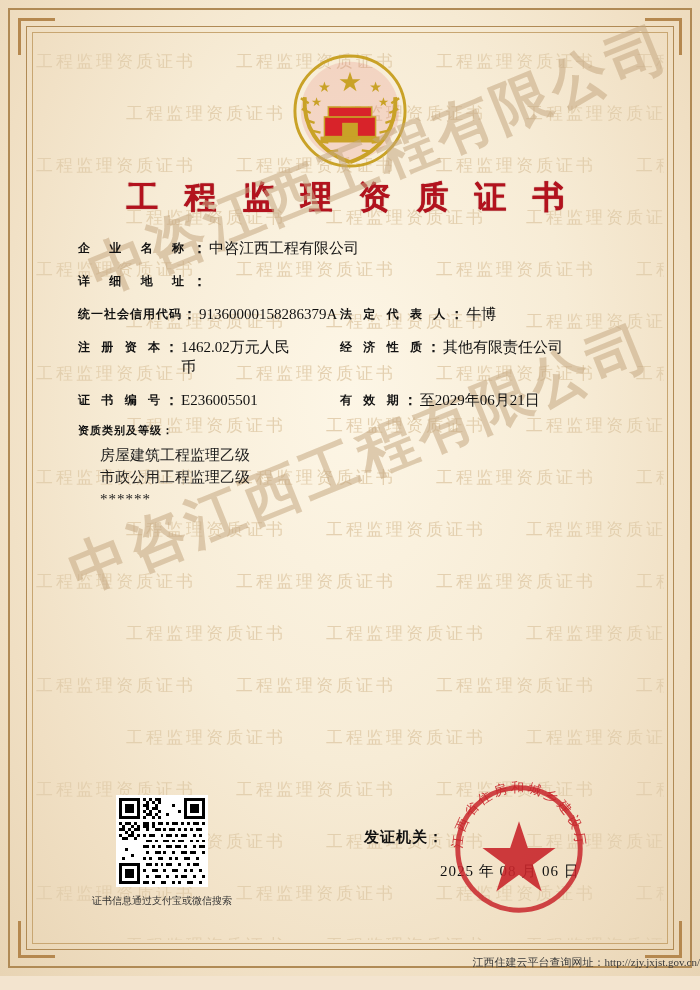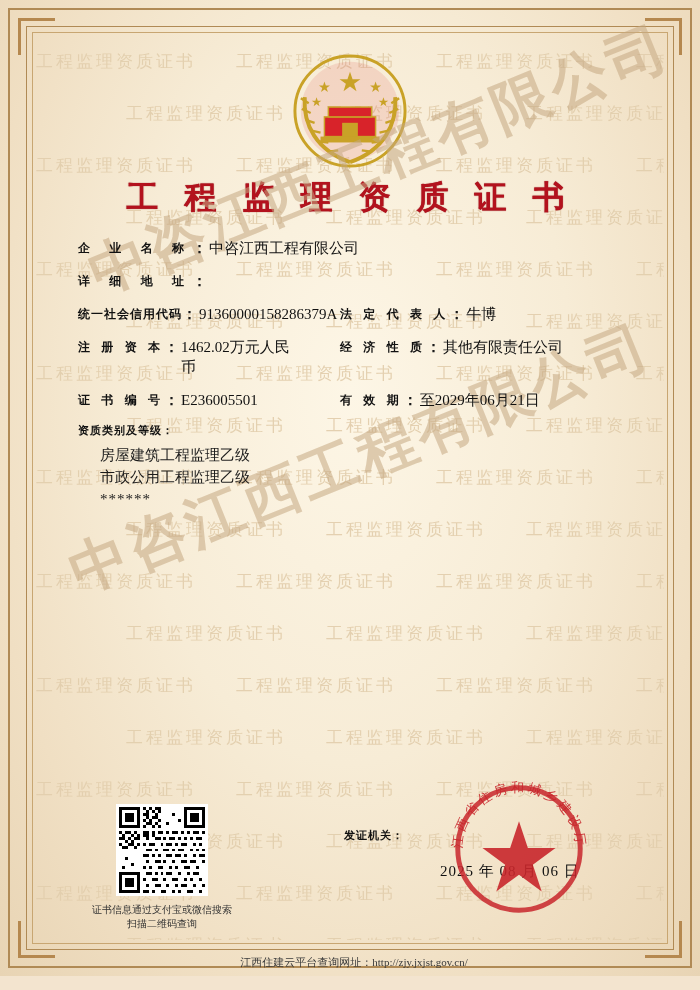--- a/index.html
+++ b/index.html
@@ -142,58 +142,58 @@
   .qual-list{
     padding-left:22px;
     font-size:15px;
     line-height:22px;
     font-family:"Liberation Serif",serif;
   }
   .stars{letter-spacing:1px;}
 
   
   .qr-block{
-    position:absolute;left:62px;top:795px;width:200px;text-align:center;margin-top:9px;
+    position:absolute;left:62px;top:795px;width:200px;text-align:center;
   }
   .qr{
     width:86px;height:86px;margin:0 auto;
     background:#fff;
     padding:3px;
     box-sizing:content-box;
   }
   .qr svg{display:block;}
   .qr-note{
     margin-top:7px;
     font-size:10px;line-height:14px;color:#333;
     font-family:"Liberation Serif",serif;
   }
 
   
   .issuer{
-    position:absolute;left:344px;top:828px;
-    font-size:11px;font-weight:bold;color:#111;
+    position:absolute;left:364px;top:828px;
+    font-size:15px;font-weight:bold;color:#111;
     font-family:Liberation Sans, sans-serif;
     letter-spacing:1px;
   }
   .issue-date{
     position:absolute;left:440px;top:862px;
     font-size:15px;color:#111;
     font-family:"Liberation Serif",serif;
     letter-spacing:1px;
   }
   .seal{
     position:absolute;left:440px;top:770px;
     width:158px;height:158px;
     pointer-events:none;
   }
 
   
   .footer{
     position:absolute;left:0;right:0;bottom:6px;
-    text-align:center;
+    text-align:right;
     font-size:11px;color:#3a3a3a;
     font-family:"Liberation Serif",serif;
     margin-left:8px;
   }
   .footer .bar{
     display:inline-block;
   }
 </style>
 </head>
 <body>
@@ -469,21 +469,20 @@
             <rect x="20" y="4" width="1" height="1"></rect>
             <rect x="16" y="5" width="1" height="1"></rect>
           <rect x="2" y="17" width="1" height="1"></rect>
             <rect x="4" y="19" width="1" height="1"></rect>
             <rect x="1" y="20" width="1" height="1"></rect>
         </g>
       </svg>
     </div>
     <div class="qr-note">
       <div>证书信息通过支付宝或微信搜索</div>
-      <div>扫描二维码查询</div>
     </div>
   </div>
 
   <div class="issuer">发证机关：</div>
   <div class="issue-date">2025 年  08  月  06  日</div>
 
   <div class="seal">
     <svg viewBox="0 0 160 160" width="158" height="158">
       <defs>
         <path id="sealArc" d="M 22,80 A 58,58 0 1 1 138,80"></path>

